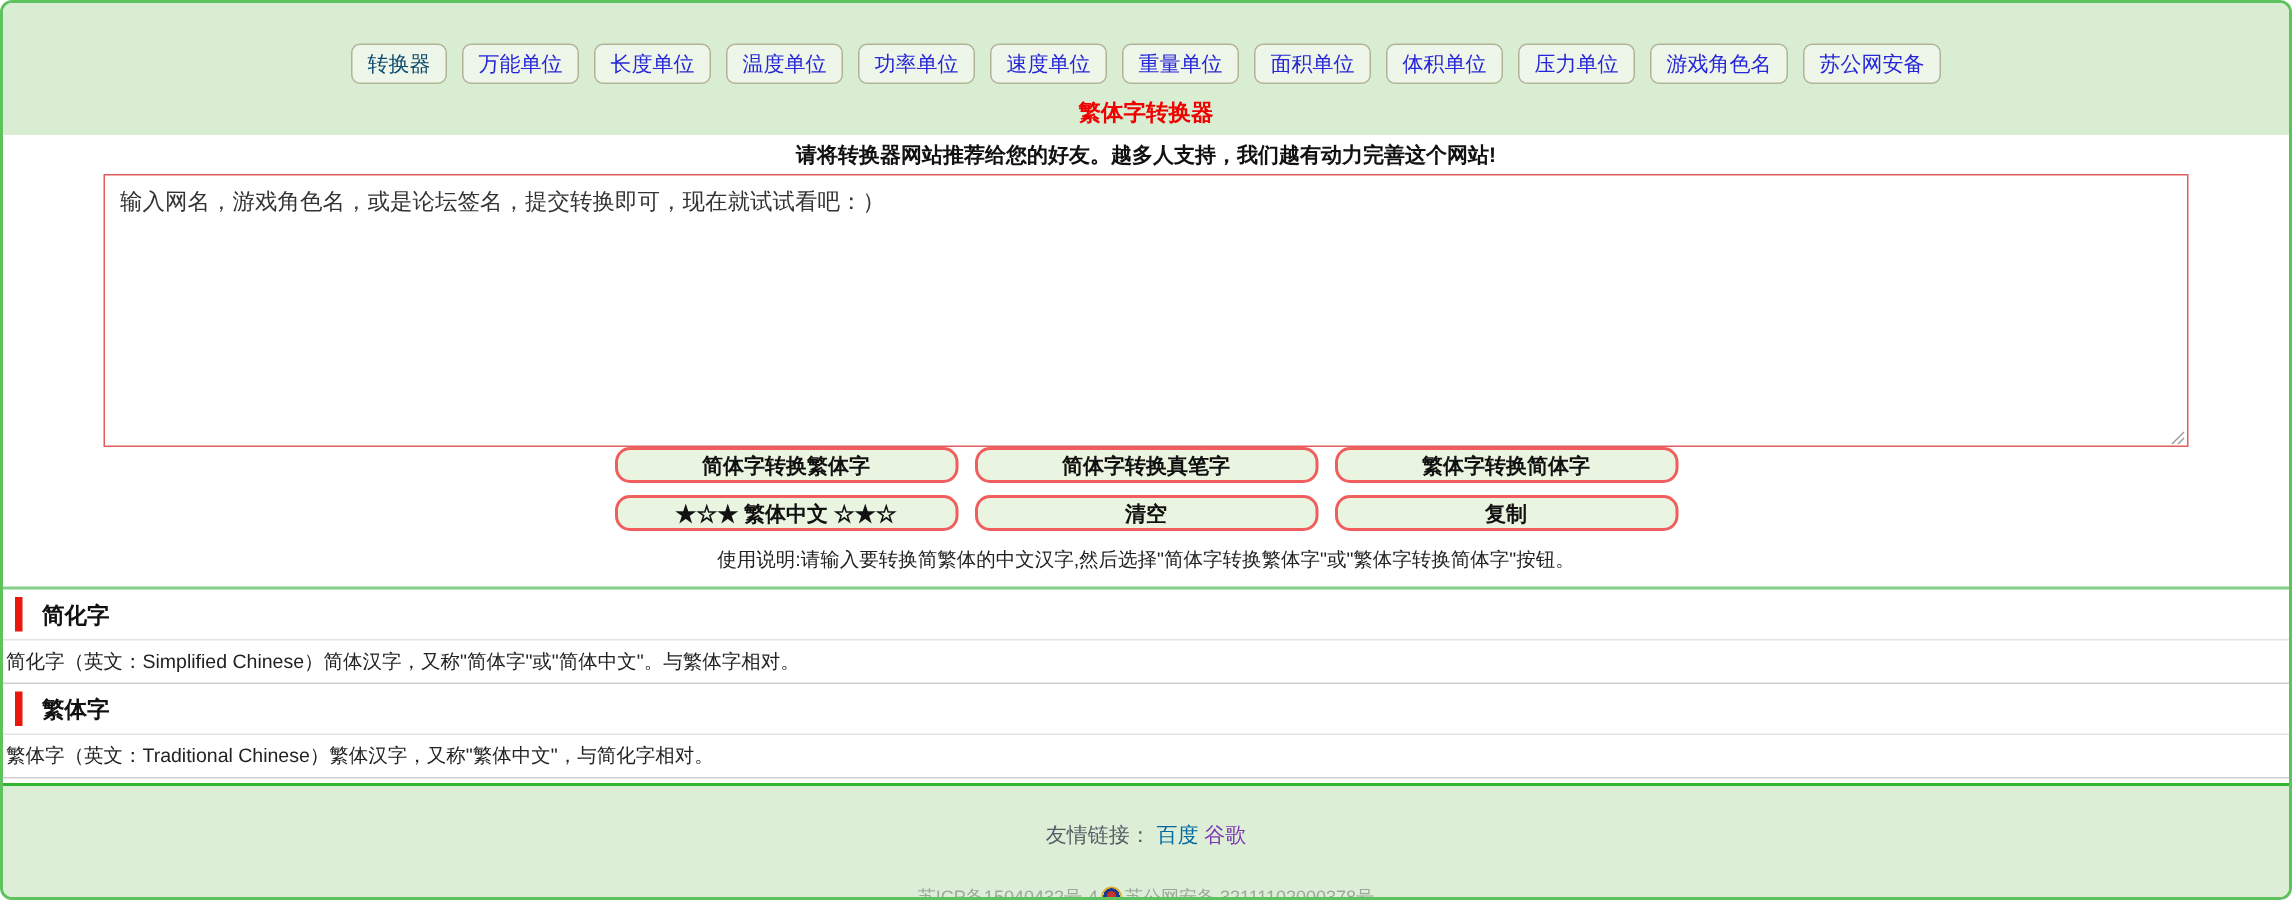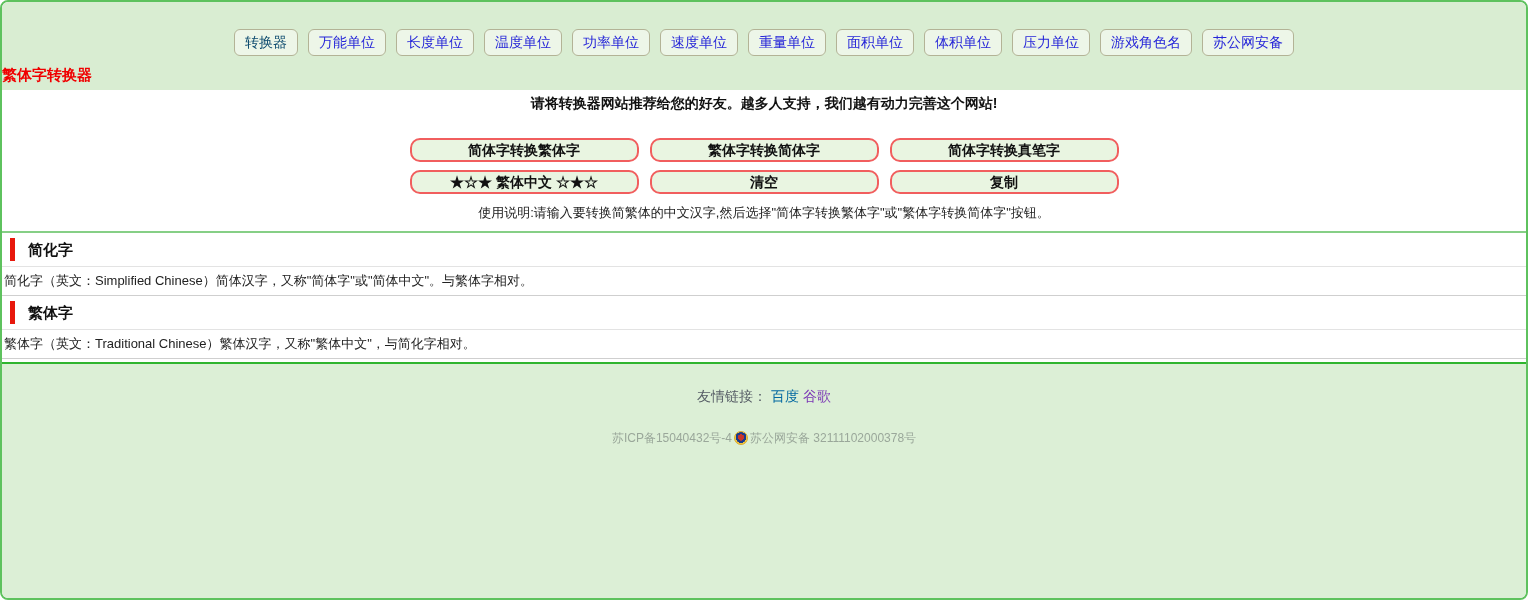--- a/index.html
+++ b/index.html
@@ -23,21 +23,21 @@
     border: 1px solid #b3b396;
     border-radius: 6px;
     font-size: 14px;
     color: #2626d8;
     text-decoration: none;
     cursor: pointer;
     line-height: 17px;
   }
   .nav-btn.visited { color: #0c4a6e; }
   .page-title {
-    text-align: left;
+    text-align: center;
     color: #f00000;
     font-weight: bold;
     font-size: 15px;
     margin-top: 10px;
   }
   
   .subtitle {
     text-align: center;
     font-size: 14px;
     font-weight: bold;
@@ -54,21 +54,21 @@
     color: #333;
     resize: none;
     outline: none;
     background: #fff;
     display: block;
   }
   .resize-handle {
     position: absolute; right: 2px; bottom: 2px;
     width: 12px; height: 12px; cursor: nwse-resize;
   }
-  .btn-rows { margin-top: 22px; }
+  .btn-rows { margin-top: 0; }
   .btn-row { display: flex; justify-content: center; gap: 11px; margin-bottom: 8px; }
   .act-btn {
     width: 229px; height: 24px;
     background: #e9f5e1;
     border: 2px solid #f15e5e;
     border-radius: 10px;
     font-family: "Liberation Sans", sans-serif;
     font-weight: bold;
     font-size: 14px;
     color: #111;
@@ -140,26 +140,35 @@
       <a class="nav-btn">体积单位</a>
       <a class="nav-btn">压力单位</a>
       <a class="nav-btn">游戏角色名</a>
       <a class="nav-btn">苏公网安备</a>
     </div>
     <div class="page-title">繁体字转换器</div>
   </div>
 
   <div class="subtitle">请将转换器网站推荐给您的好友。越多人支持，我们越有动力完善这个网站!</div>
 
+  <div class="textarea-wrap">
+    <textarea class="convert-input" style="">输入网名，游戏角色名，或是论坛签名，提交转换即可，现在就试试看吧：）</textarea>
+    <span class="resize-handle">
+      <svg width="12" height="12" viewBox="0 0 12 12">
+        <line x1="3" y1="11" x2="11" y2="3" stroke="#999" stroke-width="1"></line>
+        <line x1="7" y1="11" x2="11" y2="7" stroke="#999" stroke-width="1"></line>
+      </svg>
+    </span>
+  </div>
 
   <div class="btn-rows">
     <div class="btn-row">
       <button class="act-btn">简体字转换繁体字</button>
+      <button class="act-btn">简体字转换真笔字</button>
       <button class="act-btn">繁体字转换简体字</button>
-      <button class="act-btn">简体字转换真笔字</button>
     </div>
     <div class="btn-row">
       <button class="act-btn">★☆★ 繁体中文 ☆★☆</button>
       <button class="act-btn">清空</button>
       <button class="act-btn">复制</button>
     </div>
   </div>
 
   <div class="instructions">使用说明:请输入要转换简繁体的中文汉字,然后选择"简体字转换繁体字"或"繁体字转换简体字"按钮。</div>
 

